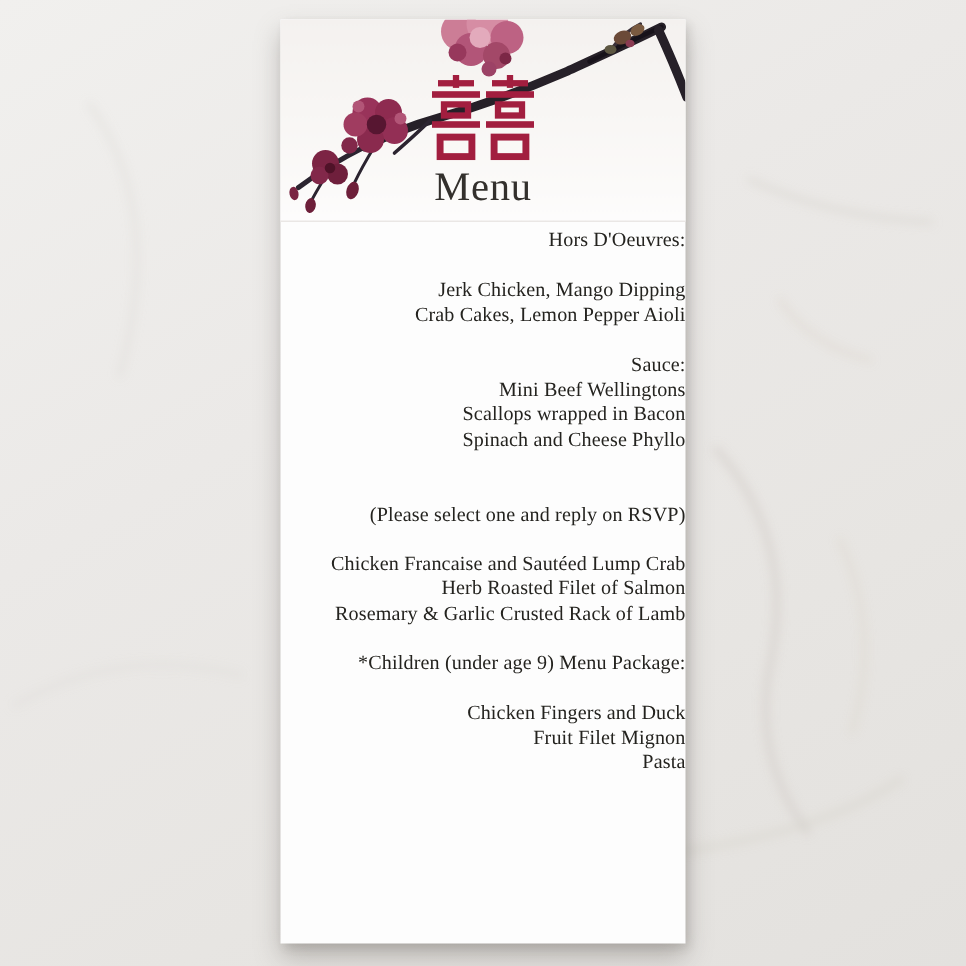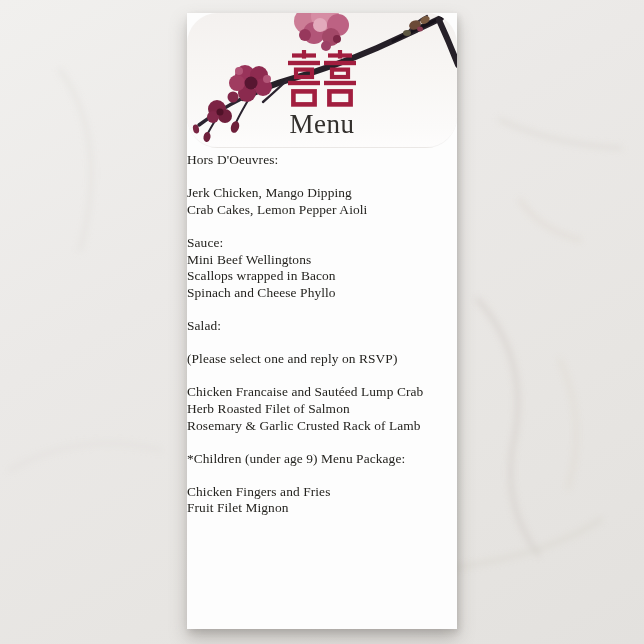--- a/index.html
+++ b/index.html
@@ -22,41 +22,40 @@
     background: #fdfdfd;
     box-shadow: 0 9px 16px rgba(105,100,95,.38), 2px 3px 6px rgba(120,115,110,.22);
   }
 
   
   .photo {
     position: absolute; left: 0; top: 0; width: 270px; height: 134px;
     overflow: hidden;
     background: linear-gradient(180deg, #f4f1ef 0%, #f8f6f4 45%, #fbfaf9 85%, #fdfcfc 100%);
     border-bottom: 1px solid rgba(0,0,0,.04);
-    border-radius: 31px;
   }
   .photo .branch-svg { position: absolute; left: 0; top: 0; }
 
   .dh-symbol {
     position: absolute; left: 50%; top: 37px; transform: translateX(-50%);
     width: 68px; height: 60px;
   }
   .dh-symbol .glyph { fill: var(--accent, #a21e3f); }
   .dh-symbol .glyph-box { fill: none; stroke: var(--accent, #a21e3f); }
 
   .title {
     position: absolute; top: 96px; left: 0; width: 100%;
     text-align: center;
     font-size: 27px; line-height: 30px; color: #33302d; letter-spacing: .5px;
   }
 
   
   .menu {
     position: absolute; top: 139px; left: 0; right: 0;
-    text-align: left; color: #24231f;
+    text-align: right; color: #24231f;
   }
   .menu .line {
     font-size: 13.4px; line-height: 16.6px; height: 16.6px;
     white-space: nowrap; letter-spacing: .1px;
   }
   .menu .line.blank { height: 16.6px; }
 </style>
 </head>
 <body>
 
@@ -168,26 +167,26 @@
       <div class="line">Hors D'Oeuvres:</div>
       <div class="line blank"></div>
       <div class="line">Jerk Chicken, Mango Dipping</div>
       <div class="line">Crab Cakes, Lemon Pepper Aioli</div>
       <div class="line blank"></div>
       <div class="line">Sauce:</div>
       <div class="line">Mini Beef Wellingtons</div>
       <div class="line">Scallops wrapped in Bacon</div>
       <div class="line">Spinach and Cheese Phyllo</div>
       <div class="line blank"></div>
-      <div class="line">Salad:</div>
       <div class="line blank"></div>
       <div class="line">(Please select one and reply on RSVP)</div>
       <div class="line blank"></div>
       <div class="line">Chicken Francaise and Sautéed Lump Crab</div>
       <div class="line">Herb Roasted Filet of Salmon</div>
       <div class="line">Rosemary &amp; Garlic Crusted Rack of Lamb</div>
       <div class="line blank"></div>
       <div class="line">*Children (under age 9) Menu Package:</div>
       <div class="line blank"></div>
-      <div class="line">Chicken Fingers and Fries</div>
+      <div class="line">Chicken Fingers and Duck</div>
       <div class="line">Fruit Filet Mignon</div>
+      <div class="line">Pasta</div>
     </div>
 </div>
 
 </body></html>

